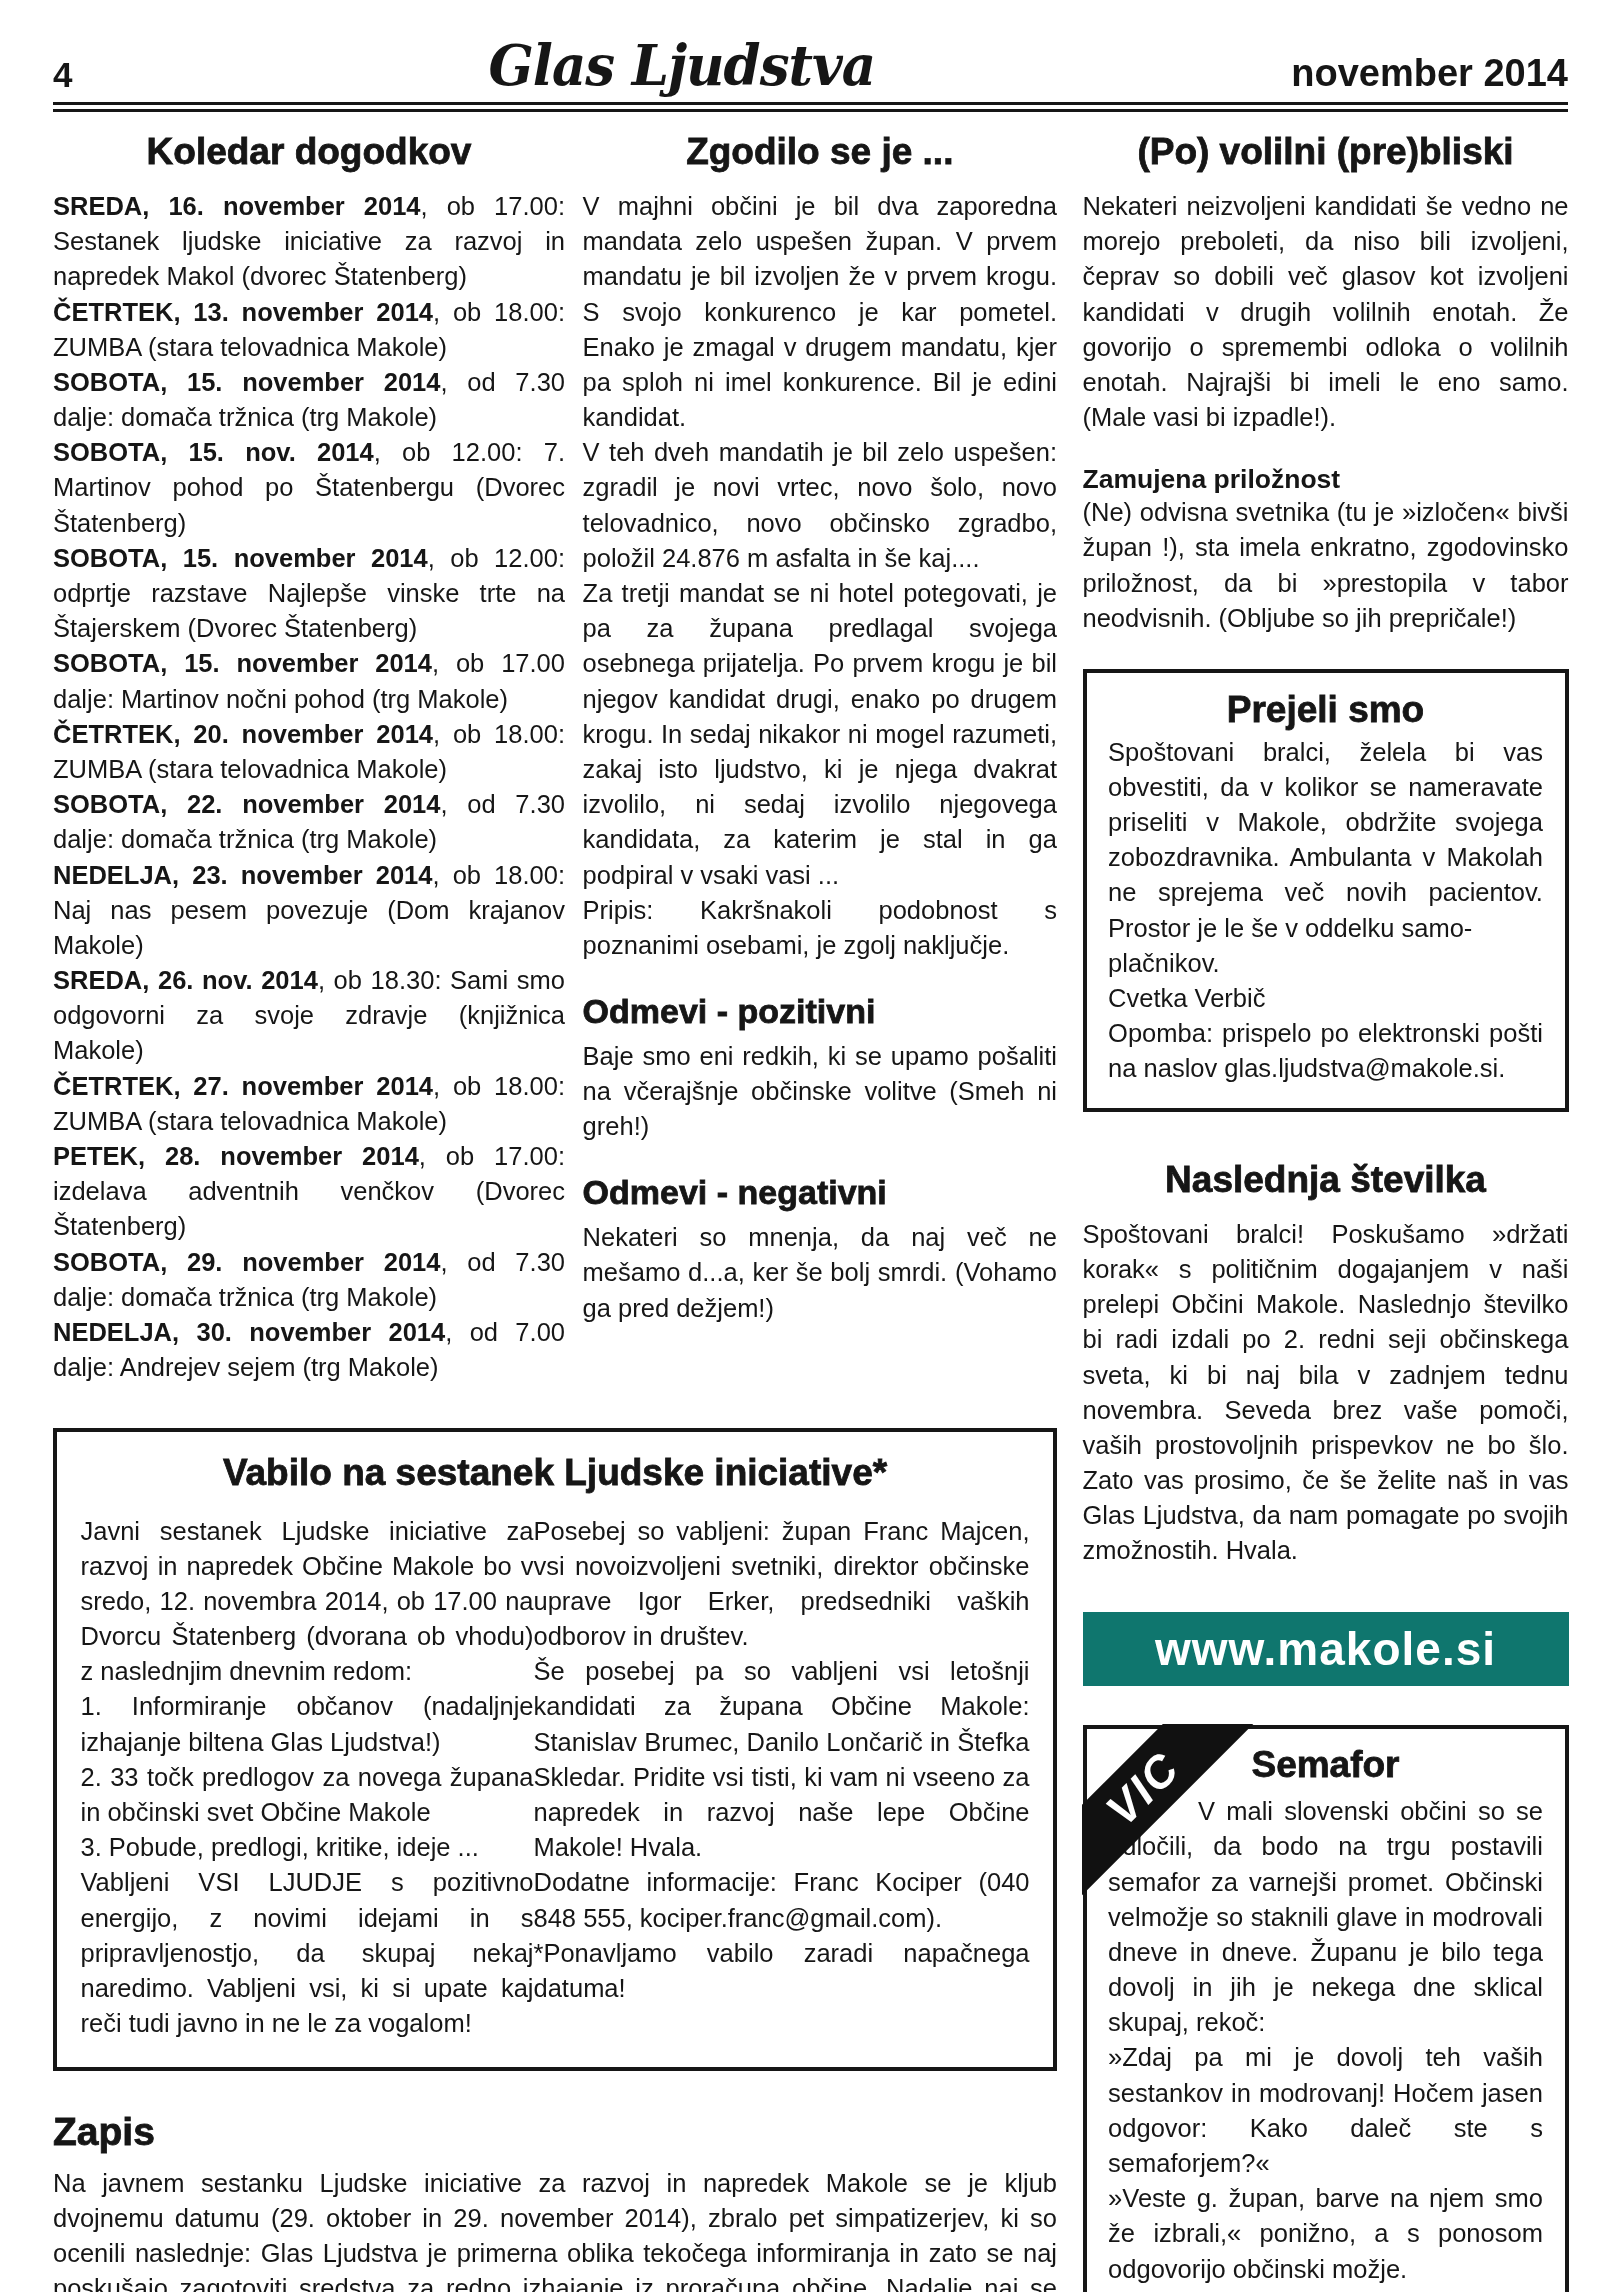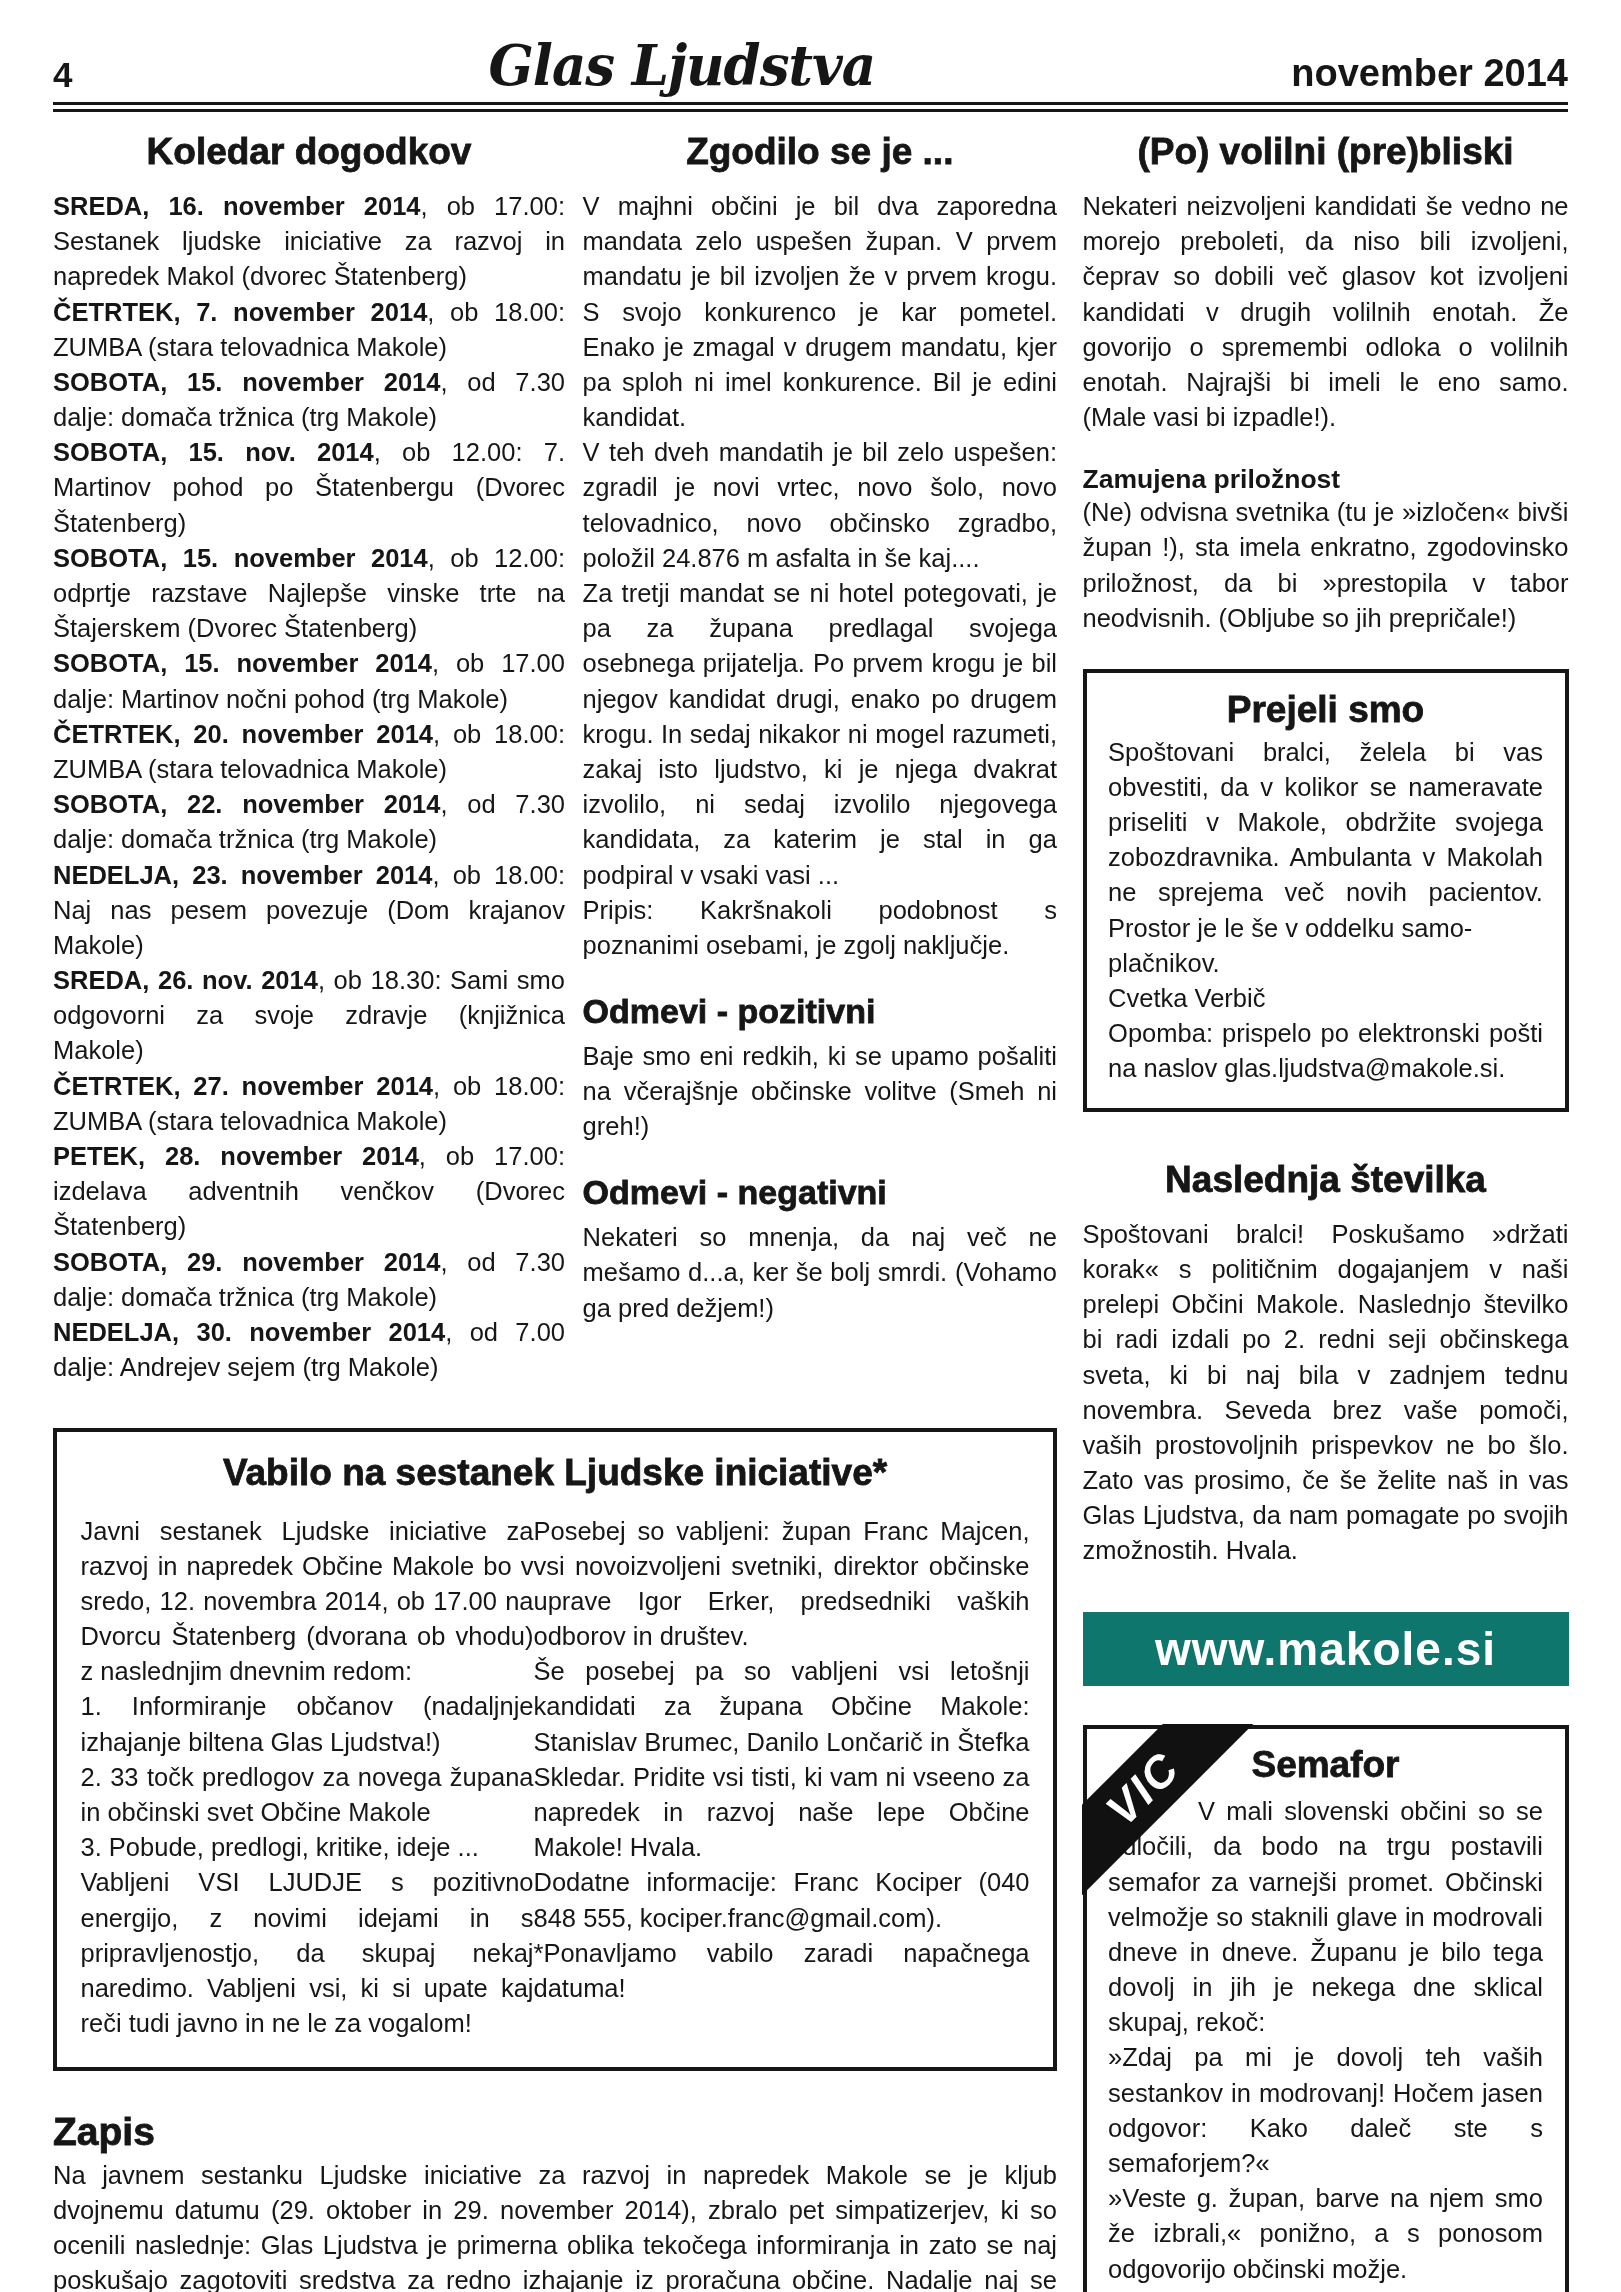--- a/index.html
+++ b/index.html
@@ -64,21 +64,21 @@
     padding:5.9px 0; transform:rotate(-45deg);
   }
   .vabilo-box { margin-top:43px; padding:11.8px 23.5px 25.5px; }
   .vabilo-box h2.section { margin:7.8px 0 19.6px; }
   .vabilo-cols { display:flex; }
   .vabilo-left { width:453px; flex:0 0 453px; }
   .vabilo-right { flex:1; }
   .vabilo-right .note { font-weight:normal; margin-top:35px; }
   
   .zapis { margin-top:39px; }
-  .zapis h3 { font-size:39px; font-weight:900; -webkit-text-stroke:0.8px #161616; margin-bottom:4px; }
+  .zapis h3 { font-size:39px; font-weight:900; -webkit-text-stroke:0.8px #161616; margin-bottom:12px; }
 </style>
 </head>
 <body>
 
 <div class="page">
 
   <div class="header">
     <div class="page-num">4</div>
     <div class="masthead">Glas Ljudstva</div>
     <div class="issue-date">november 2014</div>
@@ -88,21 +88,21 @@
     </div>
 
   <div class="columns">
 
     <div class="col-main">
       <div class="top-two">
 
         <div class="col-left">
           <h2 class="section">Koledar dogodkov</h2>
           <p class="event"><b>SREDA, 16. november 2014</b><span>, ob 17.00: Sestanek ljudske iniciative za razvoj in napredek Makol (dvorec Štatenberg)</span></p>
-          <p class="event"><b>ČETRTEK, 7. november 2014</b><span>, ob 18.00: ZUMBA (stara telovadnica Makole)</span></p>
+          <p class="event"><b>ČETRTEK, 13. november 2014</b><span>, ob 18.00: ZUMBA (stara telovadnica Makole)</span></p>
           <p class="event"><b>SOBOTA, 15. november 2014</b><span>, od 7.30 dalje: domača tržnica (trg Makole)</span></p>
           <p class="event"><b>SOBOTA, 15. nov. 2014</b><span>, ob 12.00: 7. Martinov pohod po Štatenbergu (Dvorec Štatenberg)</span></p>
           <p class="event"><b>SOBOTA, 15. november 2014</b><span>, ob 12.00: odprtje razstave Najlepše vinske trte na Štajerskem (Dvorec Štatenberg)</span></p>
           <p class="event"><b>SOBOTA, 15. november 2014</b><span>, ob 17.00 dalje: Martinov nočni pohod (trg Makole)</span></p>
           <p class="event"><b>ČETRTEK, 20. november 2014</b><span>, ob 18.00: ZUMBA (stara telovadnica Makole)</span></p>
           <p class="event"><b>SOBOTA, 22. november 2014</b><span>, od 7.30 dalje: domača tržnica (trg Makole)</span></p>
           <p class="event"><b>NEDELJA, 23. november 2014</b><span>, ob 18.00: Naj nas pesem povezuje (Dom krajanov Makole)</span></p>
           <p class="event"><b>SREDA, 26. nov. 2014</b><span>, ob 18.30: Sami smo odgovorni za svoje zdravje (knjižnica Makole)</span></p>
           <p class="event"><b>ČETRTEK, 27. november 2014</b><span>, ob 18.00: ZUMBA (stara telovadnica Makole)</span></p>
           <p class="event"><b>PETEK, 28. november 2014</b><span>, ob 17.00: izdelava adventnih venčkov (Dvorec Štatenberg)</span></p>

